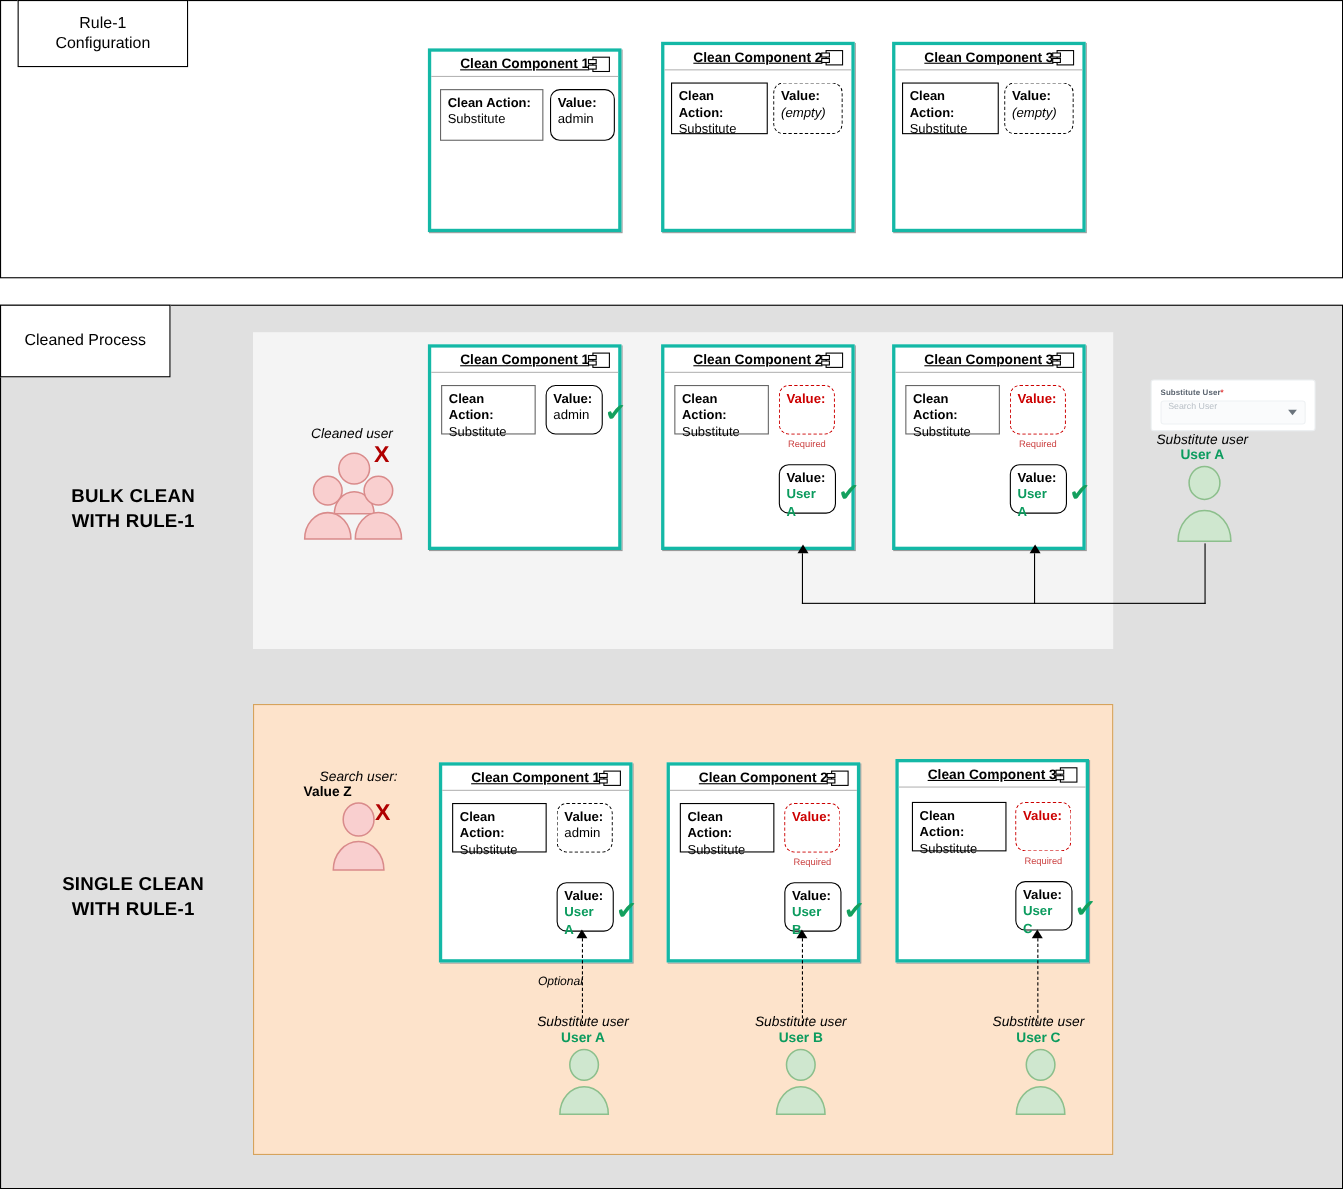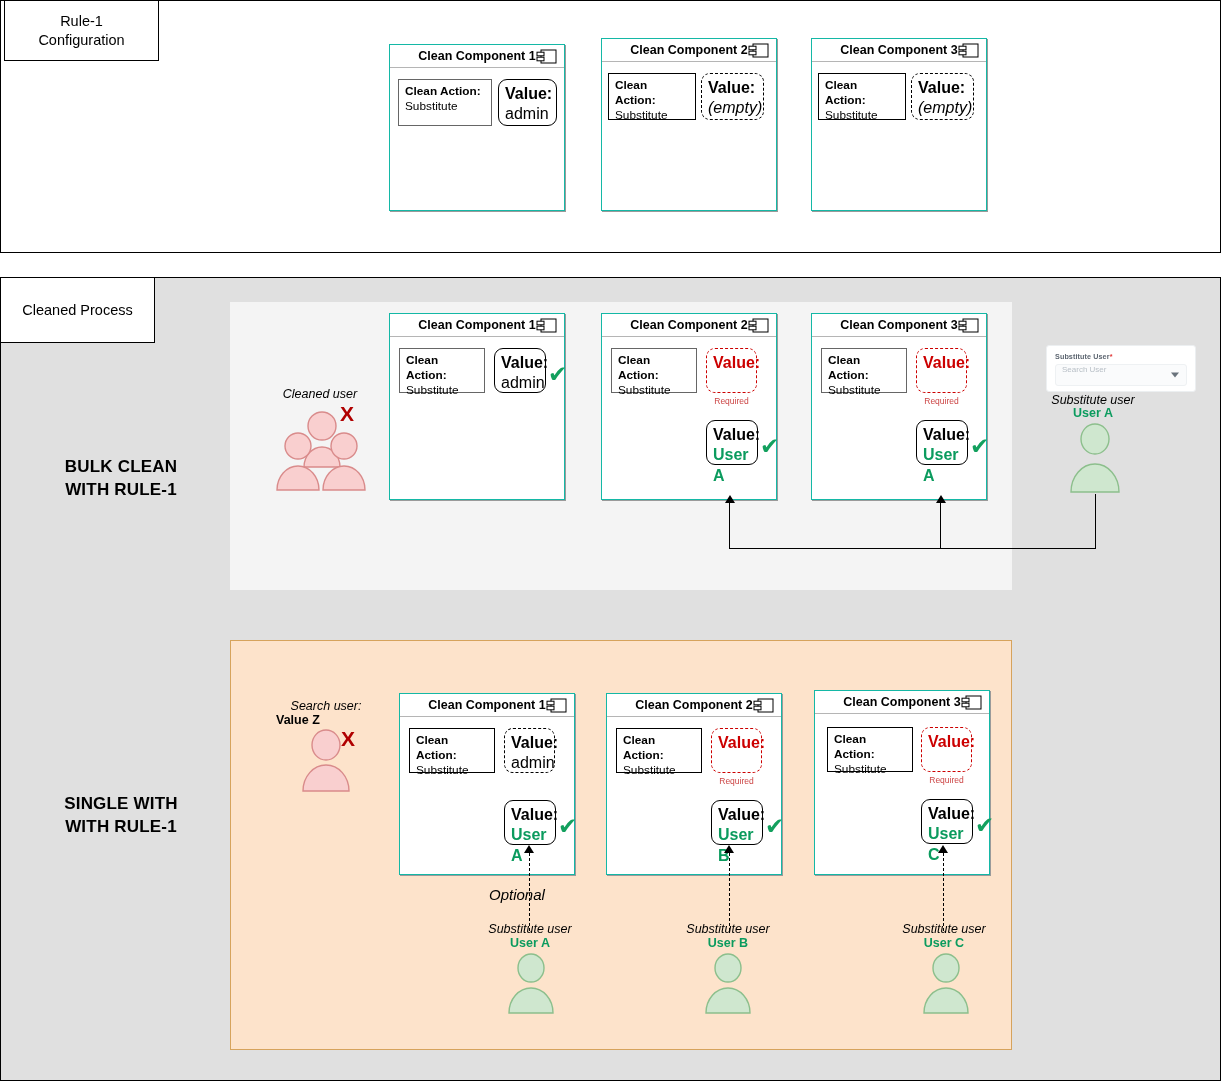--- a/index.html
+++ b/index.html
@@ -26,43 +26,43 @@
     text-align:center; font-size:14.5px; color:#000; line-height:1.3;
   }
 
   
   .side-label {
     font-weight:bold; font-size:17px; text-align:center;
     line-height:1.35; color:#000; letter-spacing:0.2px;
   }
 
   
-  .component { position:absolute; background:#ffffff; border:1px solid #14b8a6;
-               box-shadow: 1px 1px 0 #9a9a9a; }
+  .component { position:absolute; background:#ffffff; border:3px solid #14b8a6;
+               box-shadow: 1px 1px 0 #9a9a9a; text-decoration: underline; }
   .component-head {
     height:23px; border-bottom:1px solid #b5b5b5;
     display:flex; align-items:center; justify-content:center;
     position:relative; font-weight:bold; font-size:12.5px; color:#000;
   }
   .uml-icon { position:absolute; right:7px; top:4px; width:21px; height:15px; }
   .component-body { position:relative; width:100%; height:calc(100% - 23px); }
 
   
   .field-box {
     position:absolute; background:#ffffff; border:1.4px solid #666;
     padding:4px 6px 3px 6px; font-size:11.8px; line-height:1.28; color:#000;
   }
   .field-box.solid-black { border:1.4px solid #000; }
   .field-box .lbl { font-weight:bold; display:block; }
   .field-box .val { display:block; }
 
   .value-box {
     position:absolute; background:#ffffff; border:1.4px solid #000;
     border-radius:9px; padding:4px 16px 3px 6px;
-    font-size:16px; line-height:1.28; color:#000;
+    font-size:12px; line-height:1.28; color:#000;
   }
   .value-box .lbl { font-weight:bold; display:block; }
   .value-box .val { display:block; }
   .value-box.dashed { border:1.6px dashed #000; }
   .value-box.dashed-red { border:1.6px dashed #cc0000; color:#cc0000; }
   .value-box.dashed-red .lbl { color:#cc0000; }
   .value-box.green .val { color:#0b9b5e; font-weight:bold; }
 
   .required-note {
     position:absolute; font-size:8.5px; color:#cc4444; text-align:center;
@@ -113,28 +113,28 @@
 
   
   .line-v { position:absolute; width:1.4px; background:#000; }
   .line-h { position:absolute; height:1.4px; background:#000; }
   .dline-v { position:absolute; width:0; border-left:1.5px dashed #000; }
   .arrow-up {
     position:absolute; width:0;height:0;
     border-left:5px solid transparent; border-right:5px solid transparent;
     border-bottom:8px solid #000;
   }
-  .opt-note { position:absolute; font-size:15px; font-style:italic; color:#000; }
+  .opt-note { position:absolute; font-size:11px; font-style:italic; color:#000; }
 </style>
 </head>
 <body>
 
 <div class="abs panel-white" style="left:0px; top:0px; width:1221px; height:253px;"></div>
 
-<div class="abs tab-box" style="left:4px; top:0px; width:155px; height:61px; flex-direction:column;">
+<div class="abs tab-box" style="left:16px; top:0px; width:155px; height:61px; flex-direction:column;">
   <span>Rule-1</span>
   <span>Configuration</span>
 </div>
 
 <div class="component" style="left:389px; top:44px; width:176px; height:167px;">
   <div class="component-head">
     <span>Clean Component 1</span>
     <svg class="uml-icon" viewBox="0 0 21 15">
       <rect x="5" y="1" width="15" height="13" fill="#fff" stroke="#000" stroke-width="1"></rect>
       <rect x="1" y="3.2" width="7" height="3.6" fill="#fff" stroke="#000" stroke-width="1"></rect>
@@ -194,27 +194,27 @@
     </div>
   </div>
 </div>
 
 <div class="abs panel-gray" style="left:0px; top:277px; width:1221px; height:804px;"></div>
 
 <div class="abs tab-box" style="left:0px; top:277px; width:155px; height:66px;">
   <span>Cleaned Process</span>
 </div>
 
-<div class="abs side-label" style="left:25px; top:456px; width:192px;">
+<div class="abs side-label" style="left:25px; top:440px; width:192px;">
   <div>BULK CLEAN</div>
   <div>WITH RULE-1</div>
 </div>
 
 <div class="abs side-label" style="left:25px; top:793px; width:192px;">
-  <div>SINGLE WITH</div>
+  <div>SINGLE CLEAN</div>
   <div>WITH RULE-1</div>
 </div>
 
 <div class="abs panel-lite" style="left:230px; top:302px; width:782px; height:288px;"></div>
 
 <div class="abs person-label" style="left:250px; top:387px; width:140px;">Cleaned user</div>
 <svg class="abs" style="left:274px; top:405px;" width="96" height="90" viewBox="0 0 96 90">
   <circle cx="48" cy="21" r="14" fill="#f9cfcf" stroke="#d98b8b" stroke-width="1.4"></circle>
   <path d="M30 62 a18 20 0 0 1 36 0 z" fill="#f9cfcf" stroke="#d98b8b" stroke-width="1.4"></path>
   <circle cx="24" cy="41" r="13" fill="#f9cfcf" stroke="#d98b8b" stroke-width="1.4"></circle>

